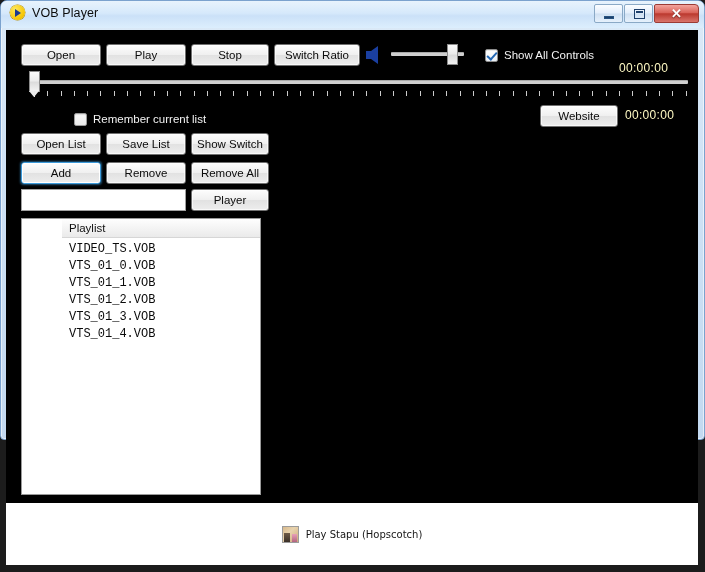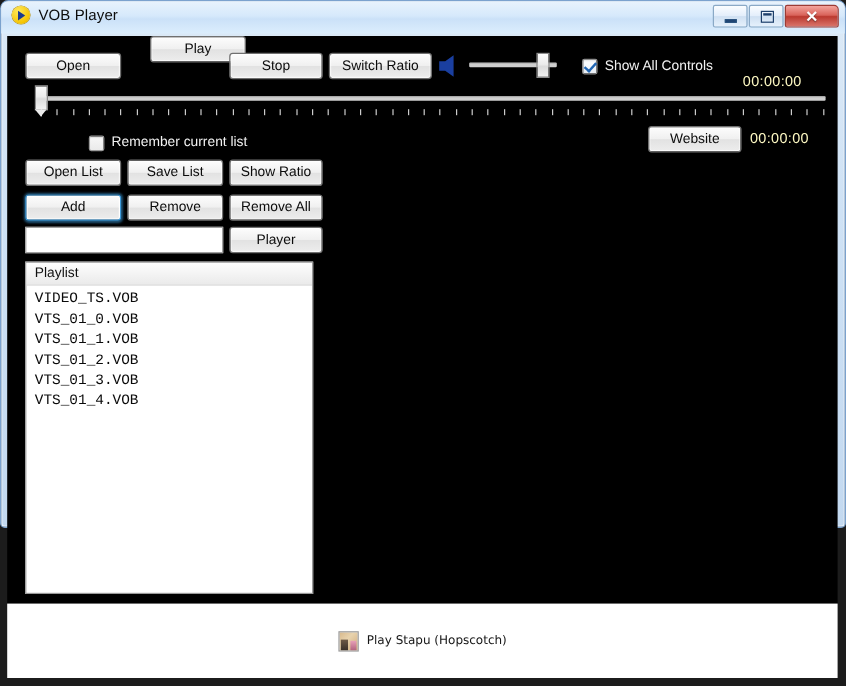--- a/index.html
+++ b/index.html
@@ -164,21 +164,21 @@
       </div>
       <div class="wbtn close">
         <span class="glyph-close">✕</span>
       </div>
     </div>
   </div>
 
   <div class="client">
 
     <div class="btn" style="left:15px;top:14px;width:80px;">Open</div>
-    <div class="btn" style="left:100px;top:0;width:80px;margin-left:19px;">Play</div>
+    <div class="btn" style="left:100px;top:14px;width:80px;">Play</div>
     <div class="btn" style="left:185px;top:14px;width:78px;">Stop</div>
     <div class="btn" style="left:268px;top:14px;width:86px;">Switch Ratio</div>
 
     <div class="speaker" style="left:357px;top:14px;">
       <svg width="24" height="22" viewBox="0 0 24 22">
         <polygon points="3,7 8,7 15,2 15,20 8,15 3,15" fill="#1a3fa0"></polygon>
       </svg>
     </div>
 
     <div class="track" style="left:385px;top:22px;width:73px;"></div>
@@ -249,30 +249,30 @@
     <div class="cb-row" style="left:68px;top:80px;height:18px;">
       <span class="cb dim"></span>
       <span class="cb-label">Remember current list</span>
     </div>
 
     <div class="btn" style="left:534px;top:75px;width:78px;">Website</div>
     <div class="timecode" style="left:619px;top:78px;">00:00:00</div>
 
     <div class="btn" style="left:15px;top:103px;width:80px;">Open List</div>
     <div class="btn" style="left:100px;top:103px;width:80px;">Save List</div>
-    <div class="btn" style="left:185px;top:103px;width:78px;">Show Ratio</div>
+    <div class="btn" style="left:185px;top:103px;width:78px;">Show Switch</div>
 
     <div class="btn focused" style="left:15px;top:132px;width:80px;">Add</div>
     <div class="btn" style="left:185px;top:132px;width:78px;">Remove All</div>
     <div class="btn" style="left:100px;top:132px;width:80px;">Remove</div>
 
     <input class="textbox" style="left: 15px; top: 159px; width: 165px; height: 22px;" type="text" placeholder="">
     <div class="btn" style="left:185px;top:159px;width:78px;">Player</div>
 
-    <div class="listview" style="left:15px;top:188px;width:240px;height:277px;">
+    <div class="listview" style="left:15px;top:188px;width:240px;height:277px;padding-left:40px;">
       <div class="lv-header">
         <span>Playlist</span>
       </div>
       <div class="lv-body">
         <div class="lv-item">VIDEO_TS.VOB</div>
         <div class="lv-item">VTS_01_0.VOB</div>
         <div class="lv-item">VTS_01_1.VOB</div>
         <div class="lv-item">VTS_01_2.VOB</div>
         <div class="lv-item">VTS_01_3.VOB</div>
         <div class="lv-item">VTS_01_4.VOB</div>

